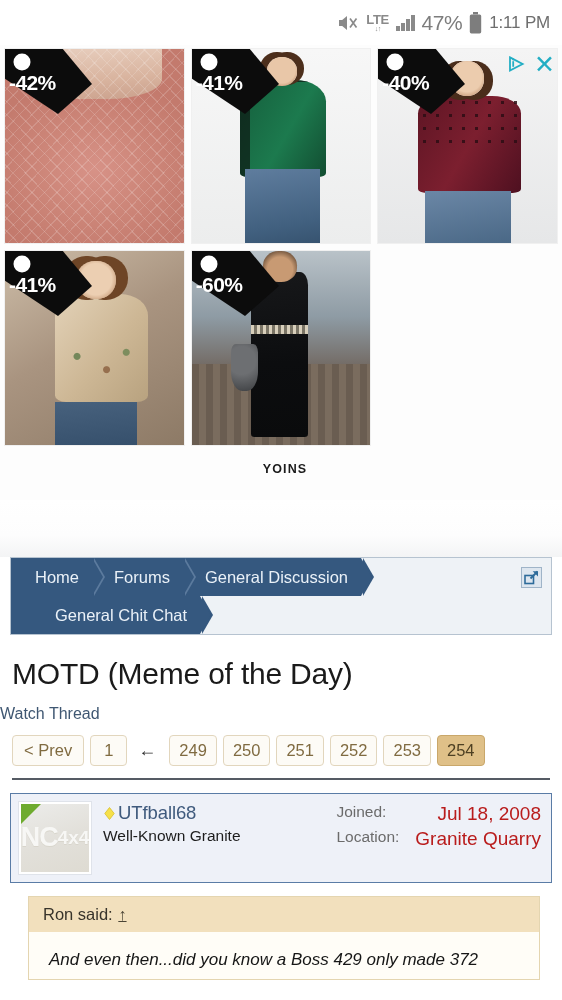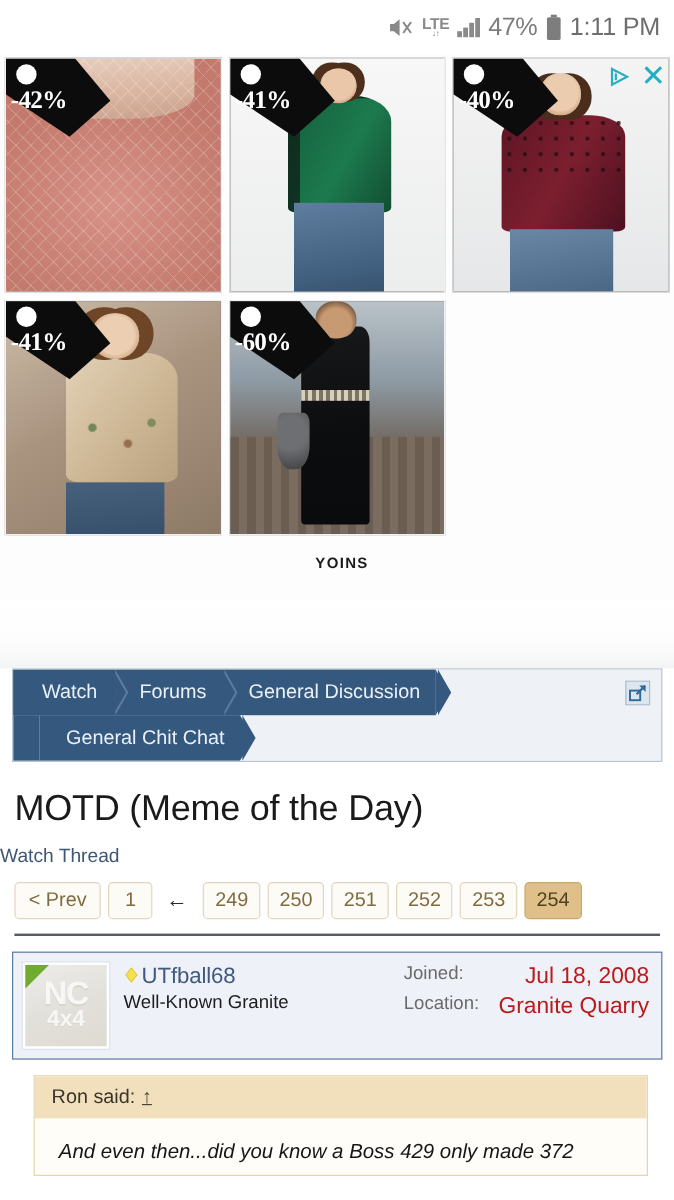--- a/index.html
+++ b/index.html
@@ -38,21 +38,21 @@
   .sb-bars i:nth-child(1) { height: 5px; }
   .sb-bars i:nth-child(2) { height: 8px; }
   .sb-bars i:nth-child(3) { height: 12px; }
   .sb-bars i:nth-child(4) { height: 16px; }
   .sb-pct {
     font-size: 21px;
     color: #7d7d7d;
     letter-spacing: -0.4px;
   }
   .sb-time {
-    font-size: 21px;
+    font-size: 17px;
     color: #6e6e6e;
     letter-spacing: -0.2px;
     text-align: right;
   }
 
   
   .ad-wrap {
     position: relative;
     width: 562px;
     height: 455px;
@@ -61,23 +61,22 @@
   }
   .ad-grid {
     display: grid;
     grid-template-columns: repeat(3, 1fr);
     grid-template-rows: repeat(2, 196px);
     gap: 6px;
   }
   .ad-cell {
     position: relative;
     overflow: hidden;
-    background: #737373;
+    background: #a21caf;
     border: 1px solid #f0f0f0;
-    font-family: Liberation Serif, serif;
   }
   .ad-photo { position: absolute; inset: 0; }
 
   
   .p1 { background:
       radial-gradient(ellipse 62% 48% at 50% 62%, #d79287 0%, #cd8679 48%, #c37a6d 100%),
       linear-gradient(160deg, #f3f0ee 0%, #e8e2de 100%);
   }
   .p1::before {
     content:""; position:absolute; left:12%; top:0; width:76%; height:26%;
@@ -389,21 +388,20 @@
     background: linear-gradient(160deg,#ececea 0%,#e2e0da 52%,#dedbd2 100%);
     border: 2px solid #ffffff;
     outline: 1px solid #dfe3ea;
     flex: 0 0 auto;
     overflow: hidden;
   }
   .avatar-mark {
     position: absolute;
     inset: 0;
     display: flex;
-    flex-direction: column;
     align-items: center;
     justify-content: center;
     color: #f7f7f5;
     font-weight: bold;
     line-height: .95;
     text-shadow: 0 1px 0 #d8d5cc;
   }
   .avatar-mark .m1 { font-size: 27px; letter-spacing: -1px; }
   .avatar-mark .m2 { font-size: 19px; letter-spacing: 0px; }
   .av-corner {
@@ -586,21 +584,21 @@
 
   <div class="ad-brand">YOINS</div>
 </div>
 
 <div class="gap-zone"></div>
 
 <div class="crumb-box">
   <div class="crumb-row">
     <div class="crumb-fill">
       <div class="crumb">
-        <span>Watch</span>
+        <span>Home</span>
       </div>
       <div class="crumb">
         <span>Forums</span>
       </div>
       <div class="crumb last">
         <span>General Discussion</span>
       </div>
     </div>
     <div class="crumb-tail"></div>
   </div>

